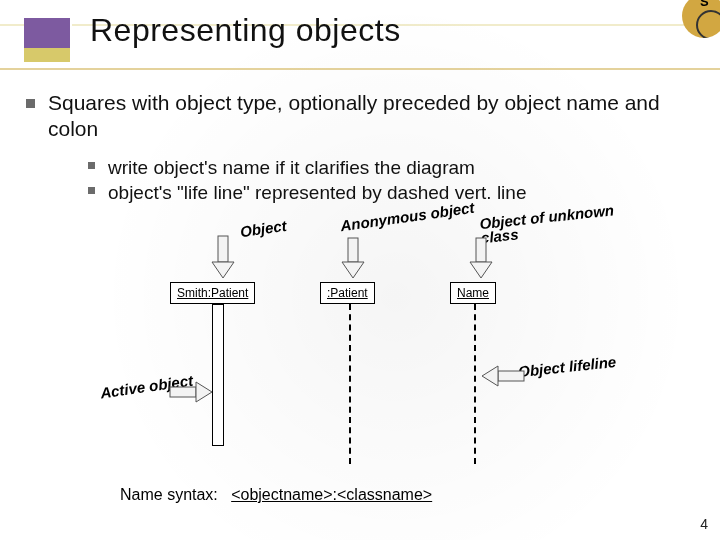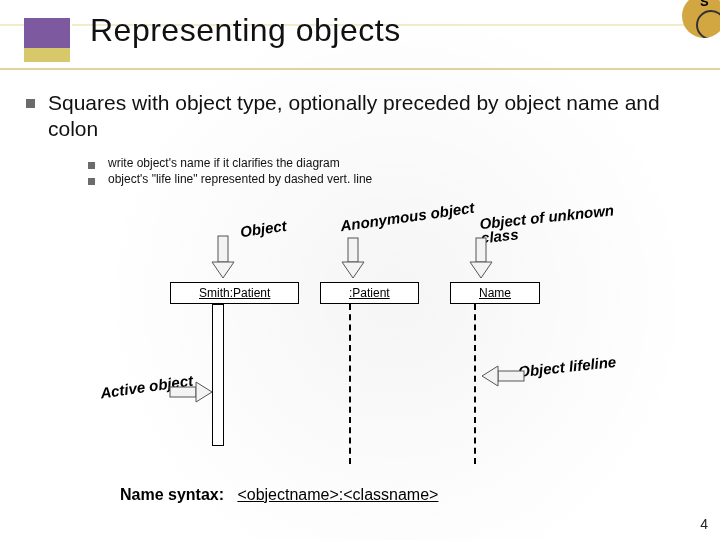--- a/index.html
+++ b/index.html
@@ -123,21 +123,21 @@
     background: #6b6b6b;
   }
   ul.sub {
     margin: 12px 0 0 40px;
     padding: 0;
     list-style: none;
   }
   ul.sub > li {
     position: relative;
     padding-left: 20px;
-    font-size: 12px;
+    font-size: 19px;
     line-height: 1.35;
     color: #111;
   }
   ul.sub > li::before {
     content: "";
     position: absolute;
     left: 0;
     top: 7px;
     width: 7px;
     height: 7px;
@@ -151,21 +151,21 @@
     top: 230px;
     width: 500px;
     height: 270px;
     font-family: Arial, Helvetica, sans-serif;
   }
   .obj-box {
     position: absolute;
     border: 1px solid #000;
     background: #fff;
     font-size: 12px;
-    padding: 3px 28px;
+    padding: 3px 6px;
     text-align: center;
     text-decoration: underline;
   }
   .lifeline {
     position: absolute;
     width: 0;
     border-left: 2px dashed #000;
     height: 160px;
   }
   .activation {
@@ -180,21 +180,21 @@
     font-style: italic;
     font-weight: 700;
     font-size: 15px;
   }
   .syntax {
     position: absolute;
     left: 0;
     bottom: -4px;
     font-size: 16px;
   }
-  .syntax .label { font-weight: 700; font-style: normal; }
+  .syntax .label { font-weight: 400; font-style: normal; }
   .syntax .value { text-decoration: underline; }
 
   .pagenum {
     position: absolute;
     right: 12px;
     bottom: 8px;
     font-size: 14px;
     color: #222;
   }
 

